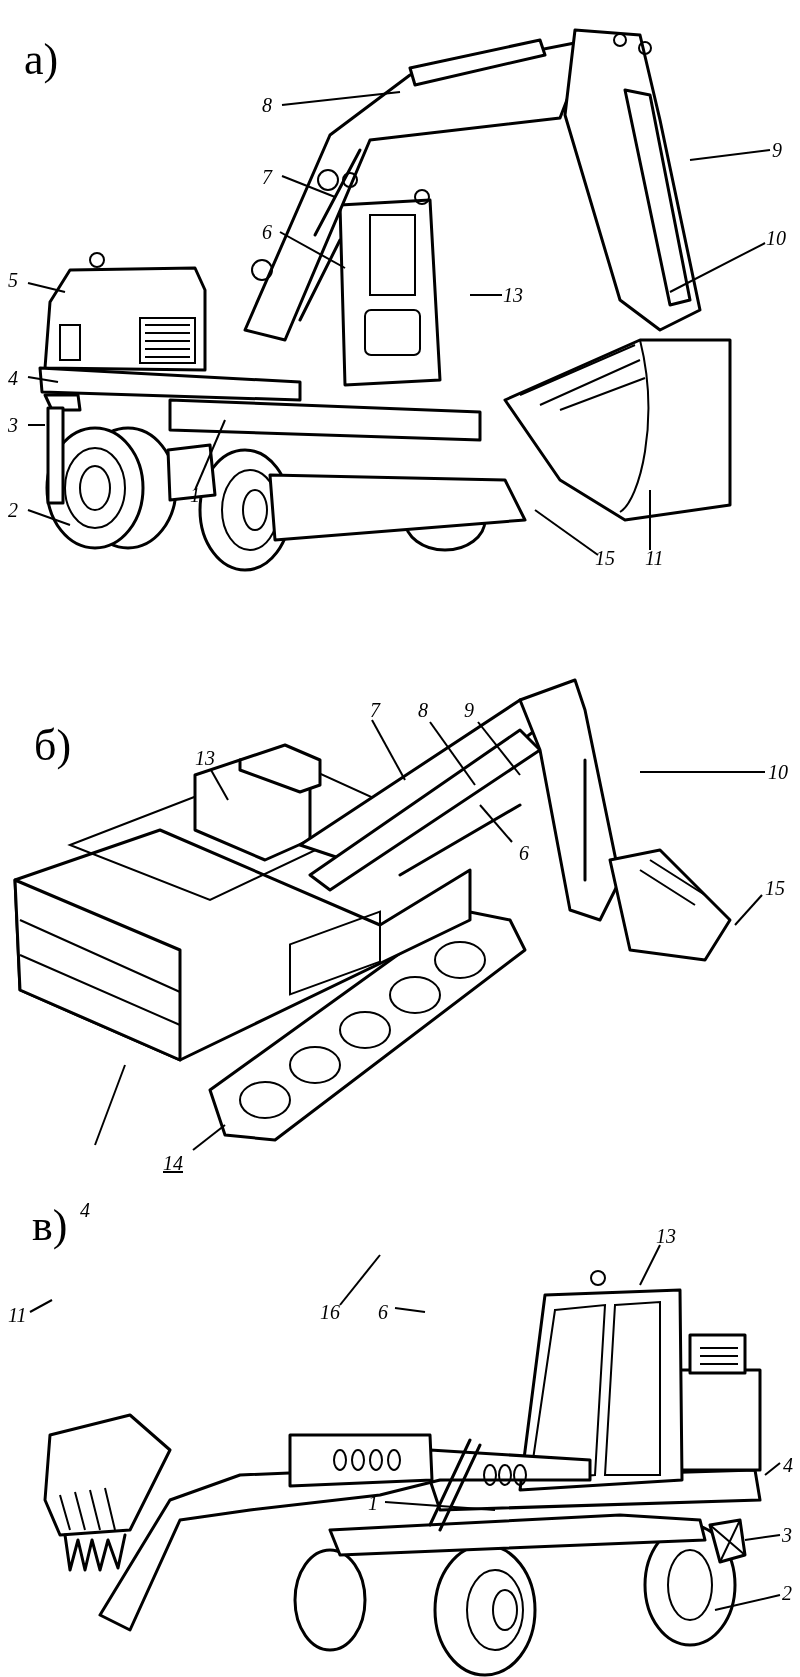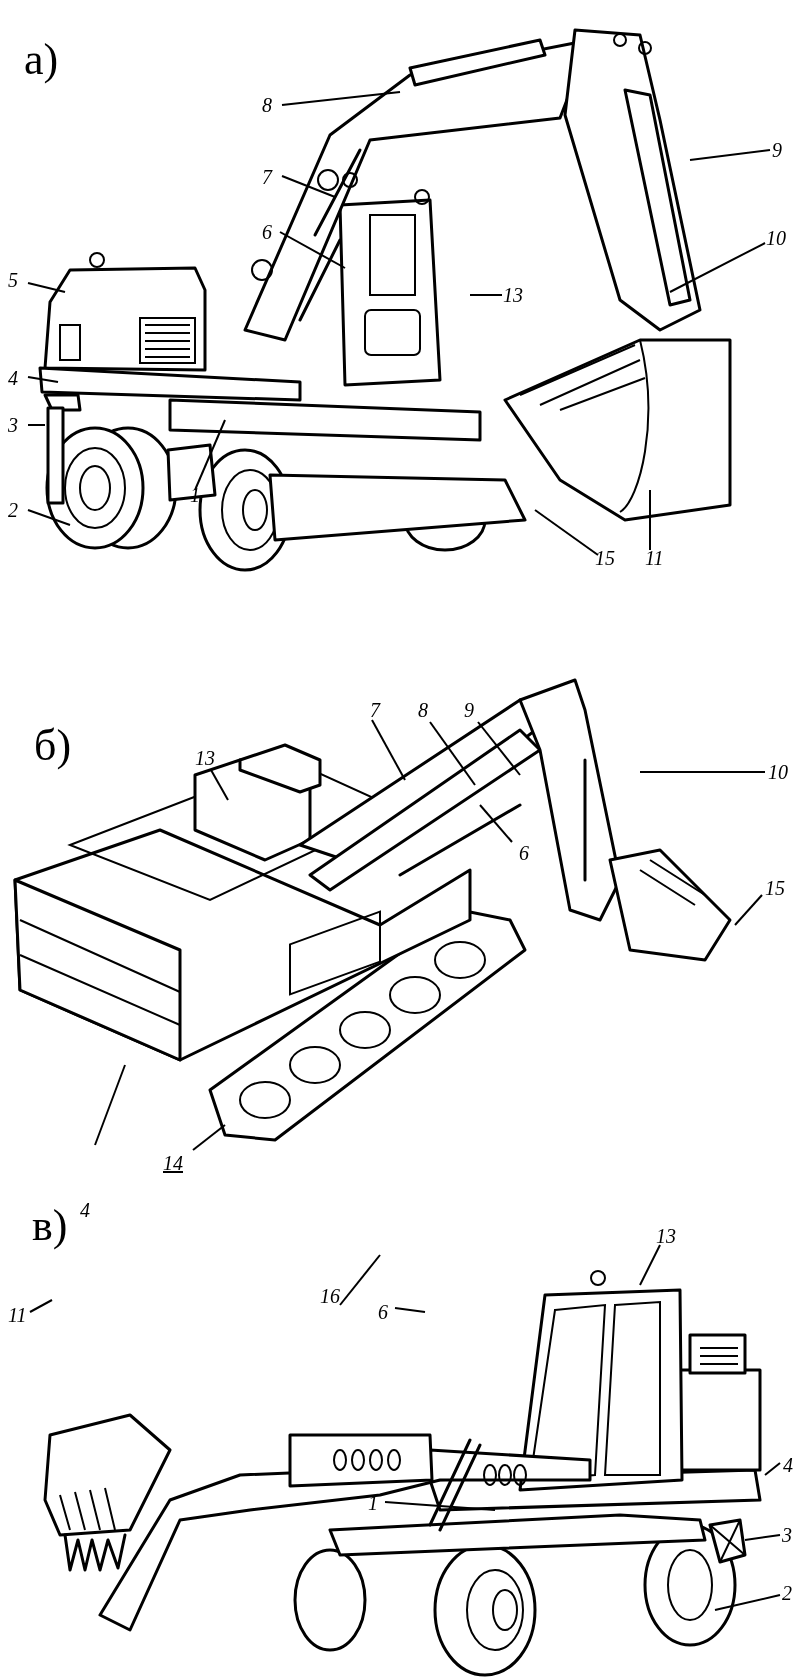--- a/index.html
+++ b/index.html
@@ -205,21 +205,21 @@
     <path class="thin" d="M60 305 L70 340 M75 302 L85 340 M90 300 L100 340 M105 298 L115 340"></path>
     <path class="ink" d="M65 345 L70 380 L78 350 L85 380 L92 350 L100 380 L108 350 L118 378 L125 345"></path>
   </svg>
   <span class="callout" style="left:445px;top:305px;left:368px;top:303px;">1</span>
   <span class="callout" style="left:784px;top:393px;left:782px;">2</span>
   <span class="callout" style="left:782px;top:335px;">3</span>
   <span class="callout" style="left:783px;top:265px;">4</span>
   <span class="callout" style="left:378px;top:112px;">6</span>
   <span class="callout" style="left:8px;top:115px;">11</span>
   <span class="callout" style="left:656px;top:36px;">13</span>
-  <span class="callout" style="left:320px;top:96px;">16</span>
+  <span class="callout" style="left:320px;top:112px;">16</span>
   <svg height="487" viewBox="0 0 800 487">
     <path class="lead" d="M385 312 L495 320"></path>
     <path class="lead" d="M780 405 L715 420"></path>
     <path class="lead" d="M780 345 L745 350"></path>
     <path class="lead" d="M780 273 L765 285"></path>
     <path class="lead" d="M395 118 L425 122"></path>
     <path class="lead" d="M30 122 L52 110"></path>
     <path class="lead" d="M660 55 L640 95"></path>
     <path class="lead" d="M340 115 L380 65"></path>
   </svg>

